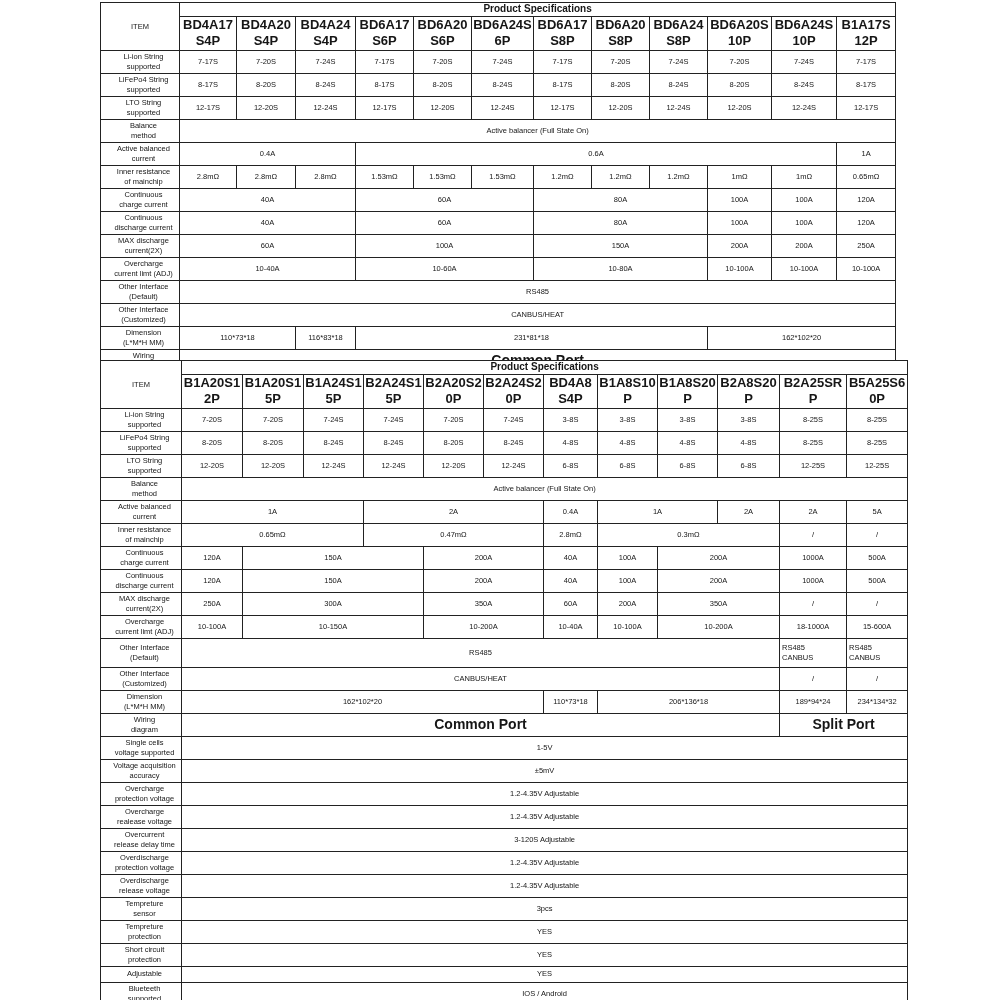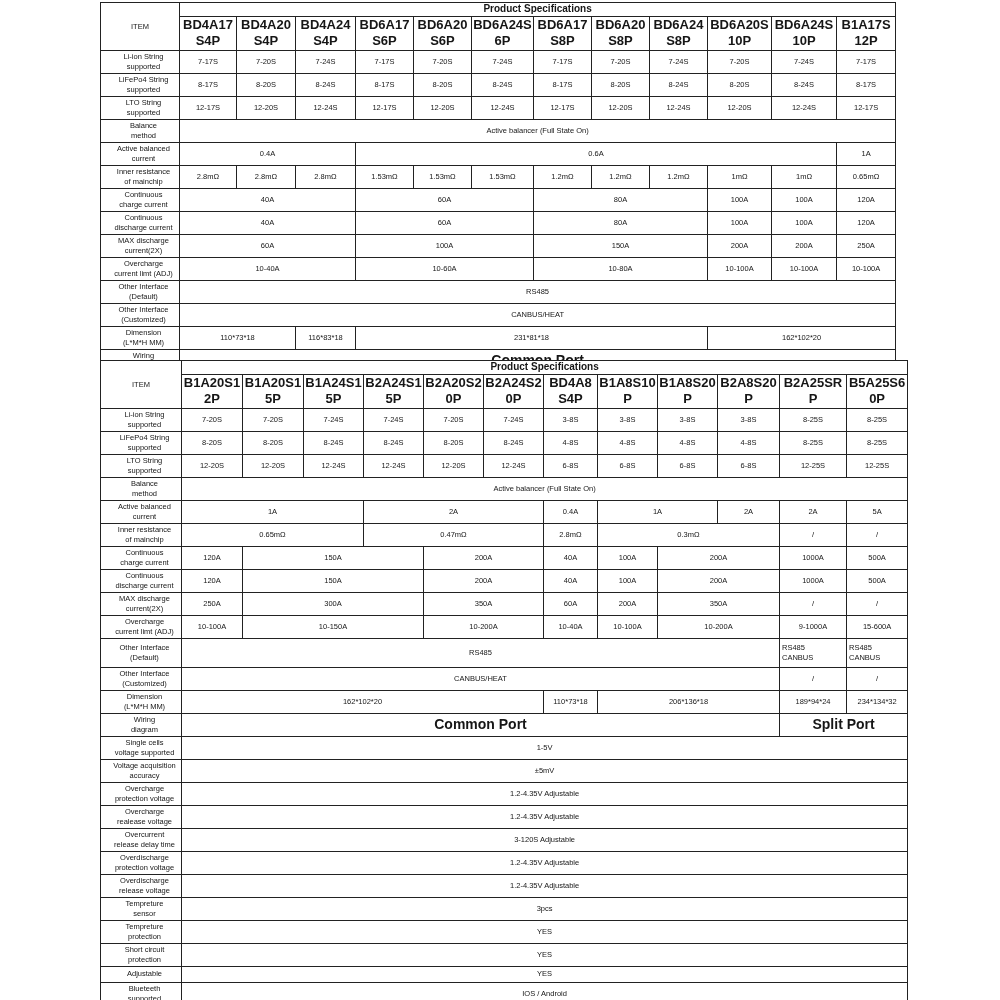--- a/index.html
+++ b/index.html
@@ -332,21 +332,21 @@
           <td>/</td>
         </tr>
         <tr>
           <th class="rlabel" scope="row">Overcharge<br>current limt (ADJ)</th>
           <td>10-100A</td>
           <td colspan="3">10-150A</td>
           <td colspan="2">10-200A</td>
           <td>10-40A</td>
           <td>10-100A</td>
           <td colspan="2">10-200A</td>
-          <td>9-1000A</td>
+          <td>18-1000A</td>
           <td>15-600A</td>
         </tr>
         <tr class="tall">
           <th class="rlabel" scope="row">Other Interface<br>(Default)</th>
           <td colspan="10">RS485</td>
           <td class="al">RS485<br>CANBUS</td>
           <td class="al">RS485<br>CANBUS</td>
         </tr>
         <tr>
           <th class="rlabel" scope="row">Other Interface<br>(Customized)</th>

